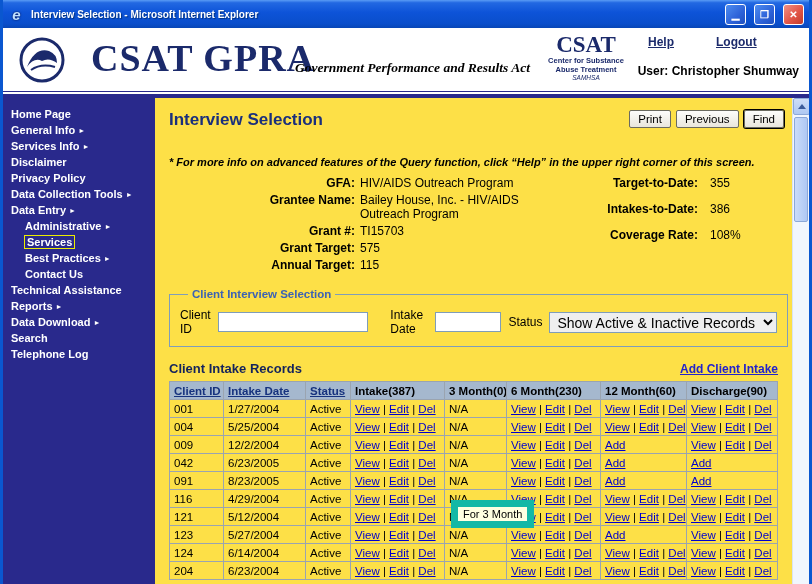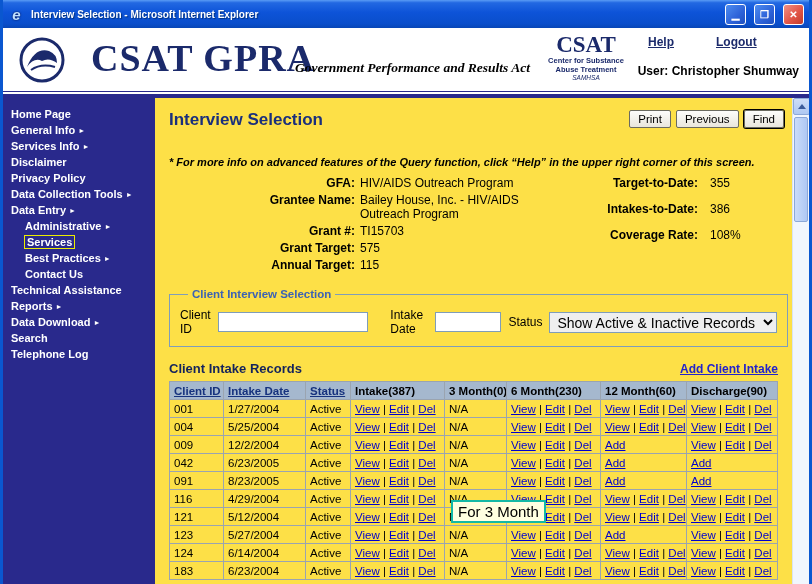--- a/index.html
+++ b/index.html
@@ -78,22 +78,22 @@
   .records-title { font-size:13px; font-weight:bold; color:#14235C; }
   .add-link { color:#2222CC; font-weight:bold; font-size:12px; text-decoration:underline; cursor:pointer; }
 
   table.records { width:100%; border-collapse:collapse; table-layout:fixed; margin-top:5px; font-size:11.5px; }
   table.records th, table.records td { border:1px solid #9AA4B0; padding:1px 4px; height:18px;
     overflow:hidden; white-space:nowrap; text-align:left; }
   table.records th { background:#A5B8CE; font-weight:bold; color:#000; }
   table.records th.sortable { color:#16327E; text-decoration:underline; cursor:pointer; }
   table.records td a { color:#0000CC; text-decoration:underline; cursor:pointer; }
 
-  .tooltip { position:absolute; left:296px; top:402px; background:#FFFFE1; border:2px solid #14b8a6;
-    font-size:15px; padding:1px 5px; z-index:5; }
+  .tooltip { position:absolute; left:296px; top:402px; background:#FFFFE1; border:7px solid #14b8a6;
+    font-size:11px; padding:1px 5px; z-index:5; }
 
   
   .scrollbar { flex:0 0 17px; position:relative; background:#F1F6FD; border-left:1px solid #D8E4F2; }
   .sb-btn { position:absolute; left:0; width:17px; height:17px;
     background:linear-gradient(180deg,#CDDDF8,#AEC8F2); border:1px solid #8CA8D8; border-radius:2px;
     display:flex; align-items:center; justify-content:center; cursor:pointer; }
   .sb-btn.up { top:0; }
   .sb-btn.down { bottom:0; }
   .sb-arrow-up { width:0; height:0; border-left:4px solid transparent; border-right:4px solid transparent;
     border-bottom:5px solid #3A5A9A; }
@@ -325,21 +325,21 @@
               <td>124</td>
               <td>6/14/2004</td>
               <td>Active</td>
               <td><a>View</a> | <a>Edit</a> | <a>Del</a></td>
               <td>N/A</td>
               <td><a>View</a> | <a>Edit</a> | <a>Del</a></td>
               <td><a>View</a> | <a>Edit</a> | <a>Del</a></td>
               <td><a>View</a> | <a>Edit</a> | <a>Del</a></td>
             </tr>
             <tr>
-              <td>183</td>
+              <td>204</td>
               <td>6/23/2004</td>
               <td>Active</td>
               <td><a>View</a> | <a>Edit</a> | <a>Del</a></td>
               <td>N/A</td>
               <td><a>View</a> | <a>Edit</a> | <a>Del</a></td>
               <td><a>View</a> | <a>Edit</a> | <a>Del</a></td>
               <td><a>View</a> | <a>Edit</a> | <a>Del</a></td>
             </tr>
           </tbody>
       </table>

